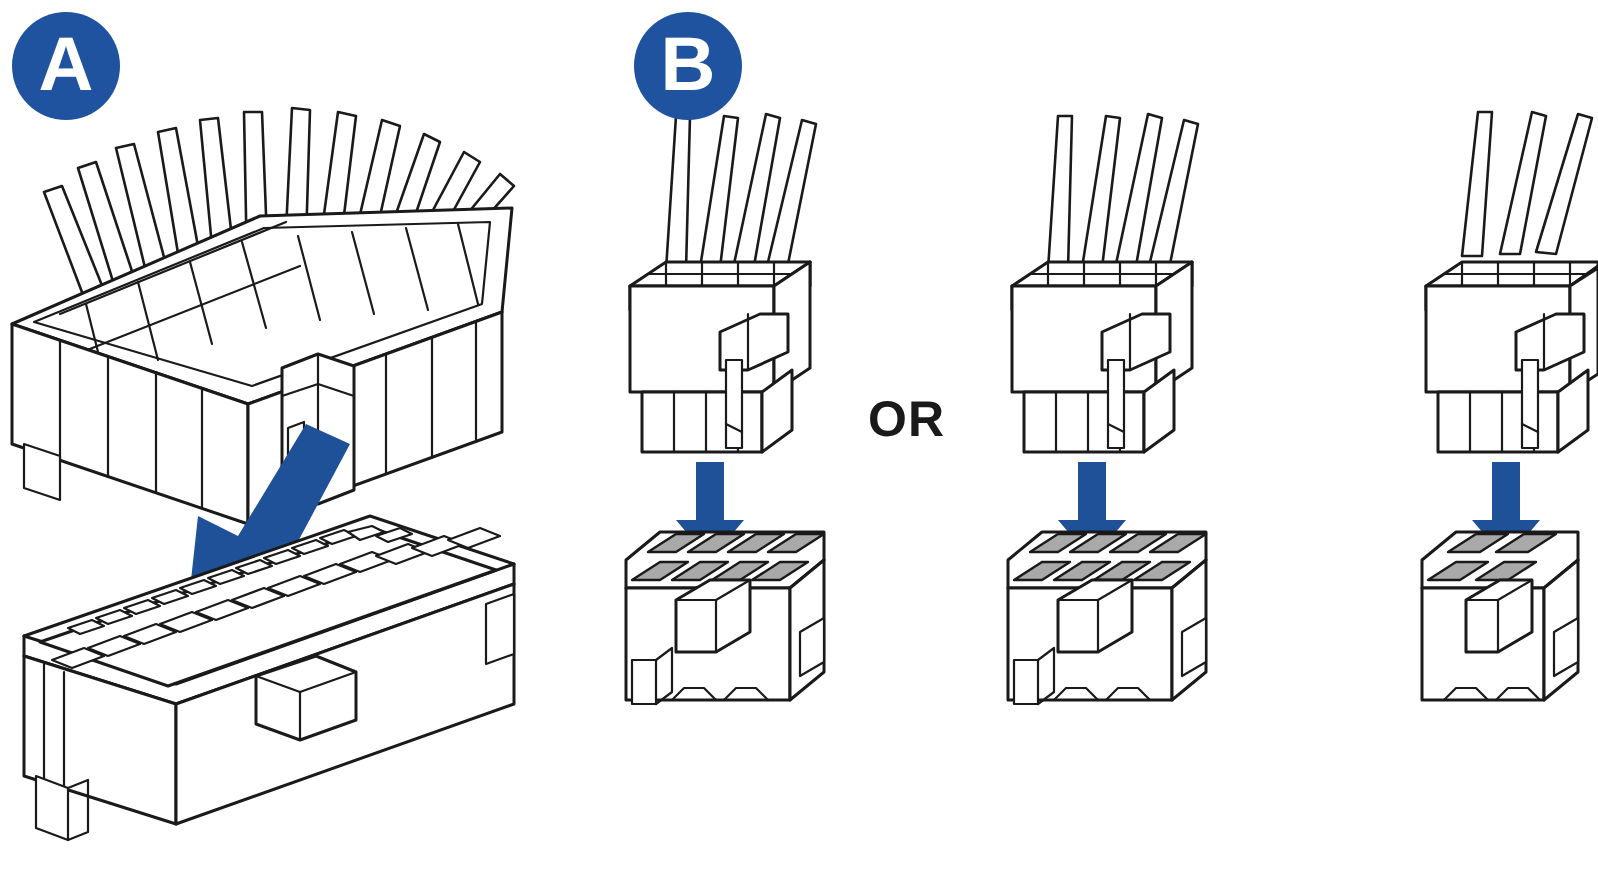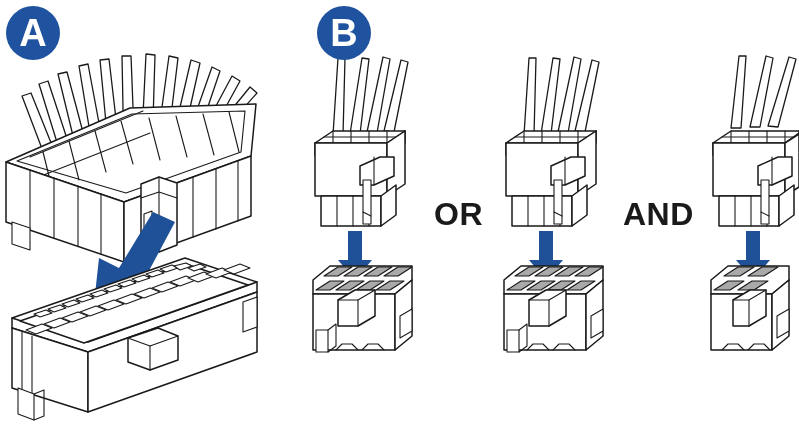--- a/index.html
+++ b/index.html
@@ -5,21 +5,21 @@
   html,body{margin:0;padding:0;background:#ffffff;}
   body{width:799px;height:441px;overflow:hidden;
        font-family:"Liberation Sans",sans-serif;}
   #stage{position:relative;width:799px;height:441px;background:#fff;}
   .badge{position:absolute;border-radius:50%;background:#1f53a0;
          display:flex;align-items:center;justify-content:center;
          color:#ffffff;font-weight:bold;font-family:"Liberation Sans",sans-serif;}
   .badge span{line-height:1;display:block;}
   #badge-a{left:6px;top:6px;width:54px;height:54px;font-size:38px;}
   #badge-b{left:317px;top:6px;width:54px;height:54px;font-size:38px;}
-  .conn-label{position:absolute;font-weight:bold;font-size:32px;color:#1a1a1a;
+  .conn-label{position:absolute;font-weight:bold;font-size:25px;color:#1a1a1a;
               letter-spacing:.5px;font-family:"Liberation Sans",sans-serif;}
   #label-or{left:434px;top:196px;}
   #label-and{left:623px;top:196px;}
   svg.art{position:absolute;left:0;top:0;width:799px;height:441px;
           pointer-events:none;}
   .ln{fill:none;stroke:#1a1a1a;stroke-width:1.5;
       stroke-linejoin:round;stroke-linecap:round;}
   .ln-thin{fill:none;stroke:#1a1a1a;stroke-width:1.1;
       stroke-linejoin:round;stroke-linecap:round;}
   .face{fill:#ffffff;stroke:#1a1a1a;stroke-width:1.5;stroke-linejoin:round;}
@@ -315,15 +315,14 @@
   <div class="badge" id="badge-a">
     <span>A</span>
   </div>
 
   <div class="badge" id="badge-b">
     <span>B</span>
   </div>
 
   <div class="conn-label" id="label-or">OR</div>
 
-  <div class="conn-label" id="label-and">AND</div>
 
 </div>
 
 </body></html>

